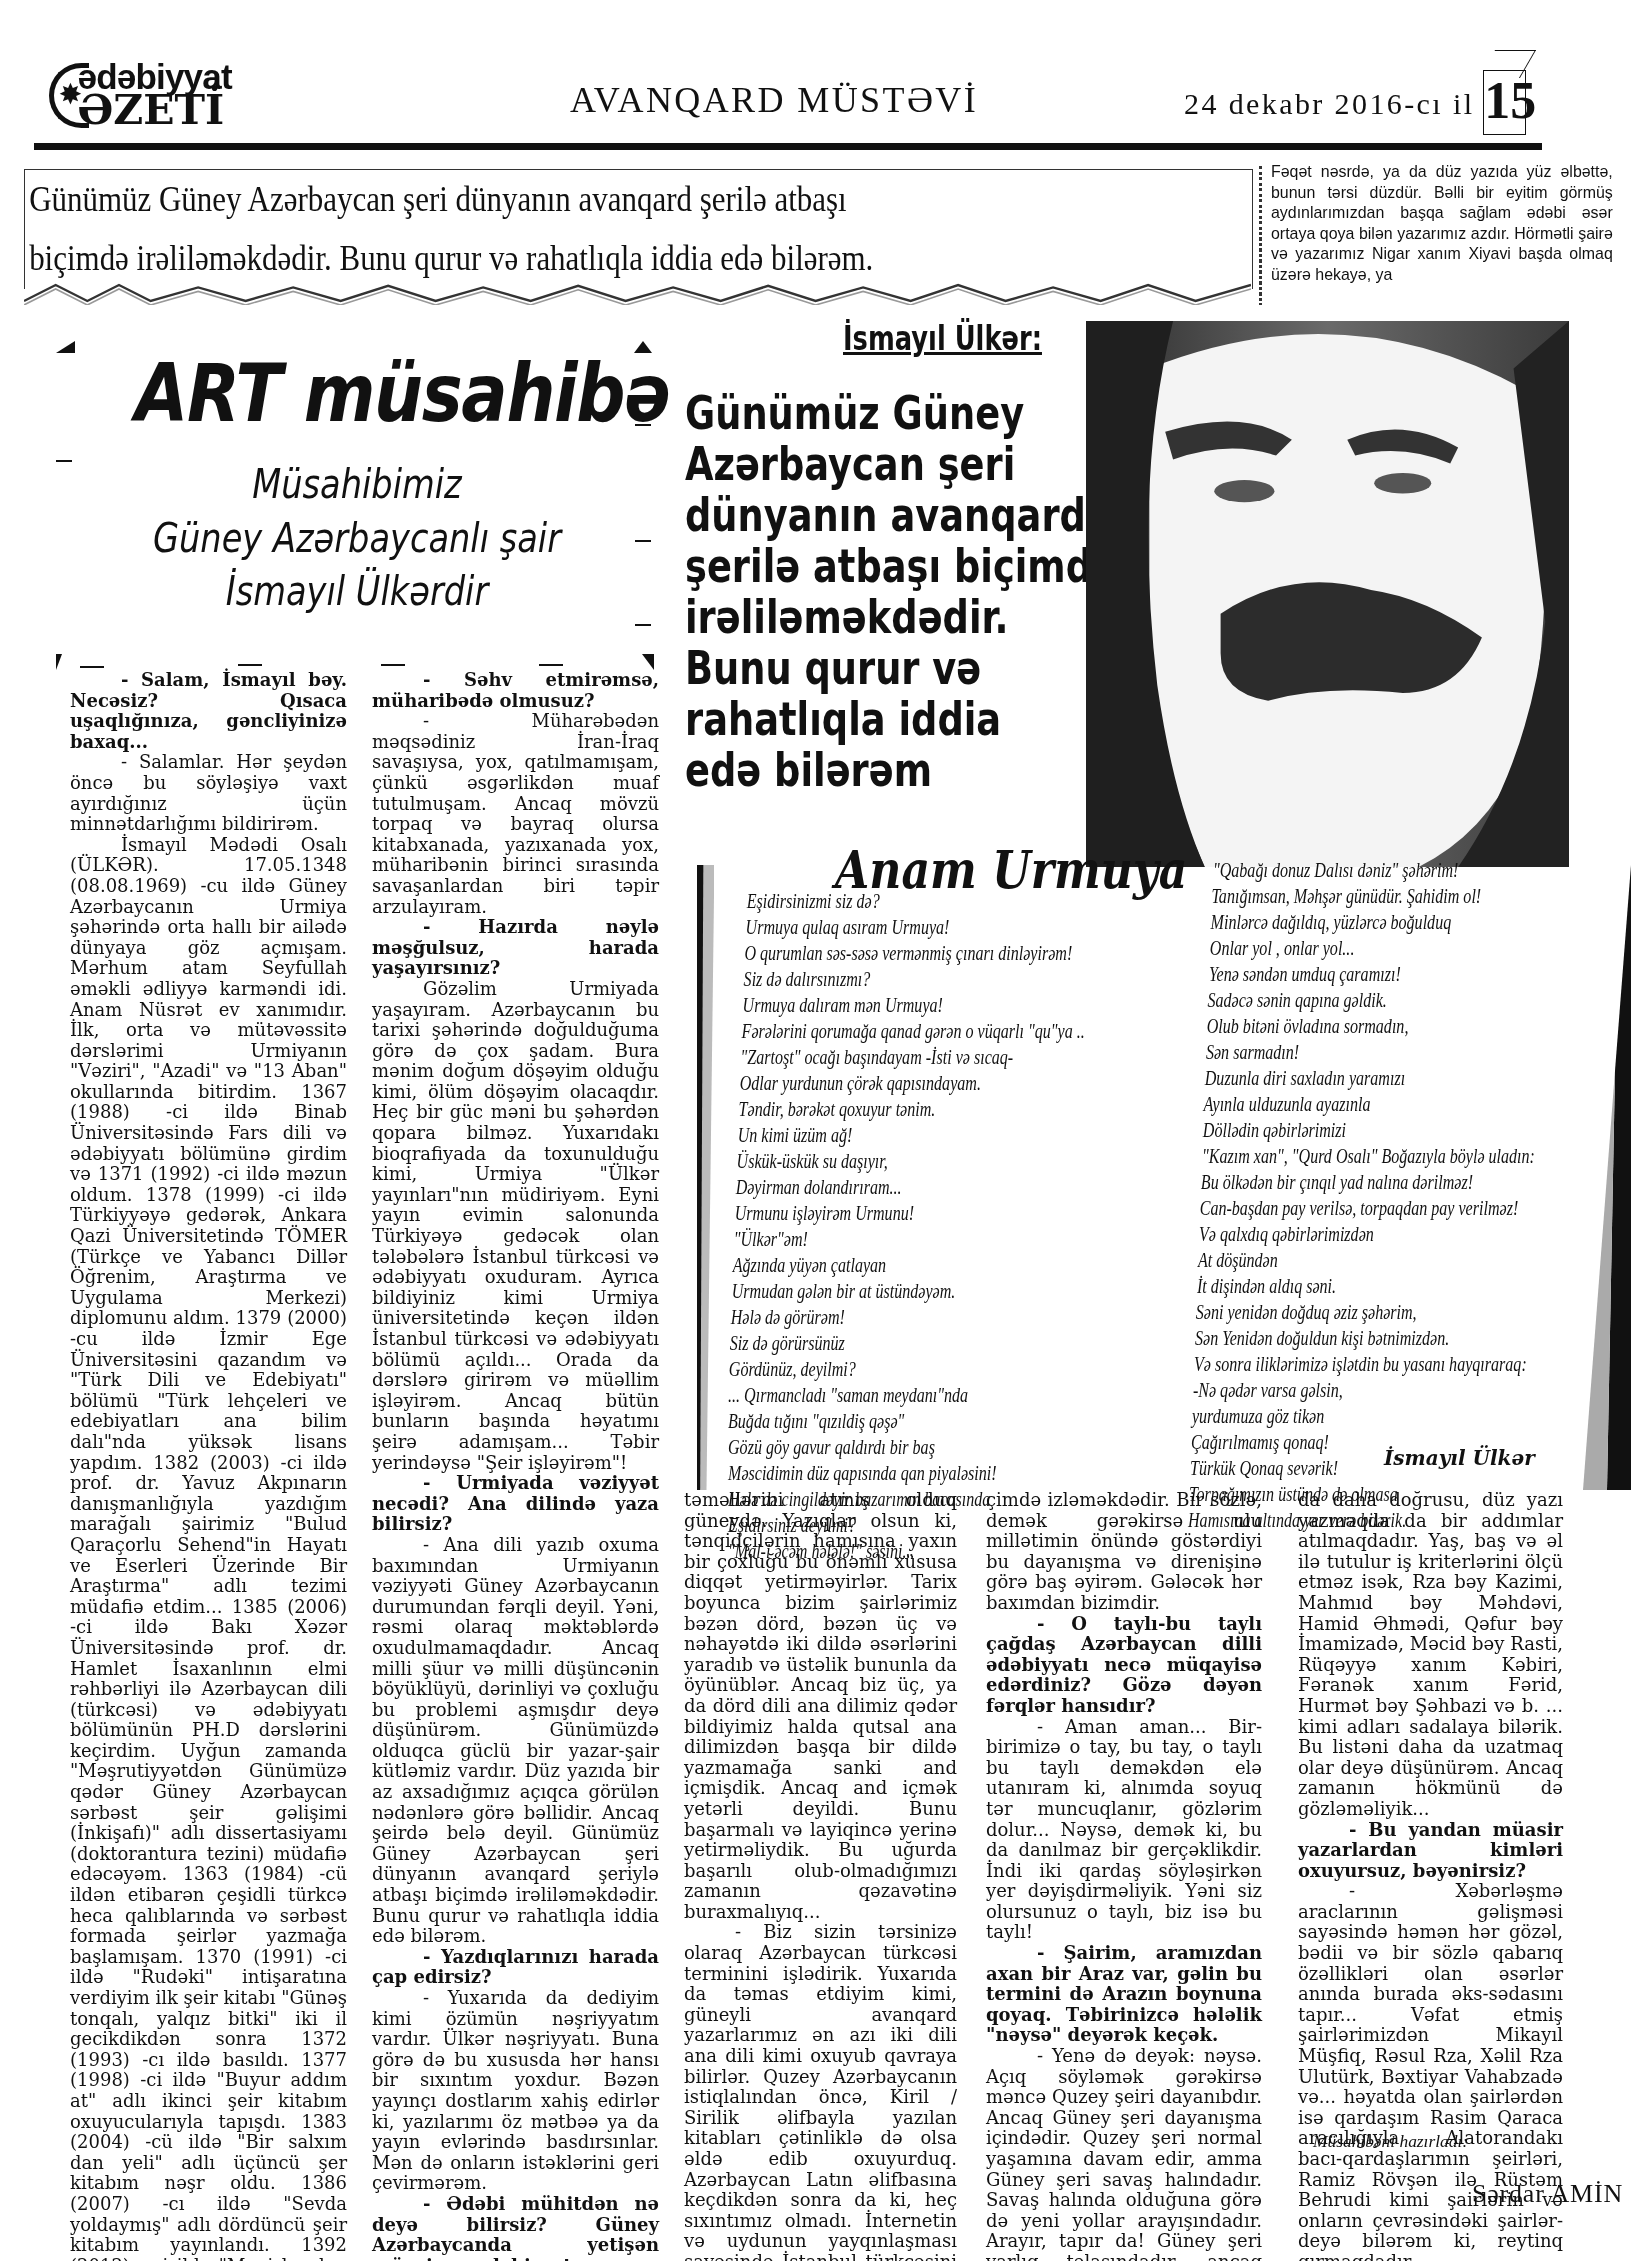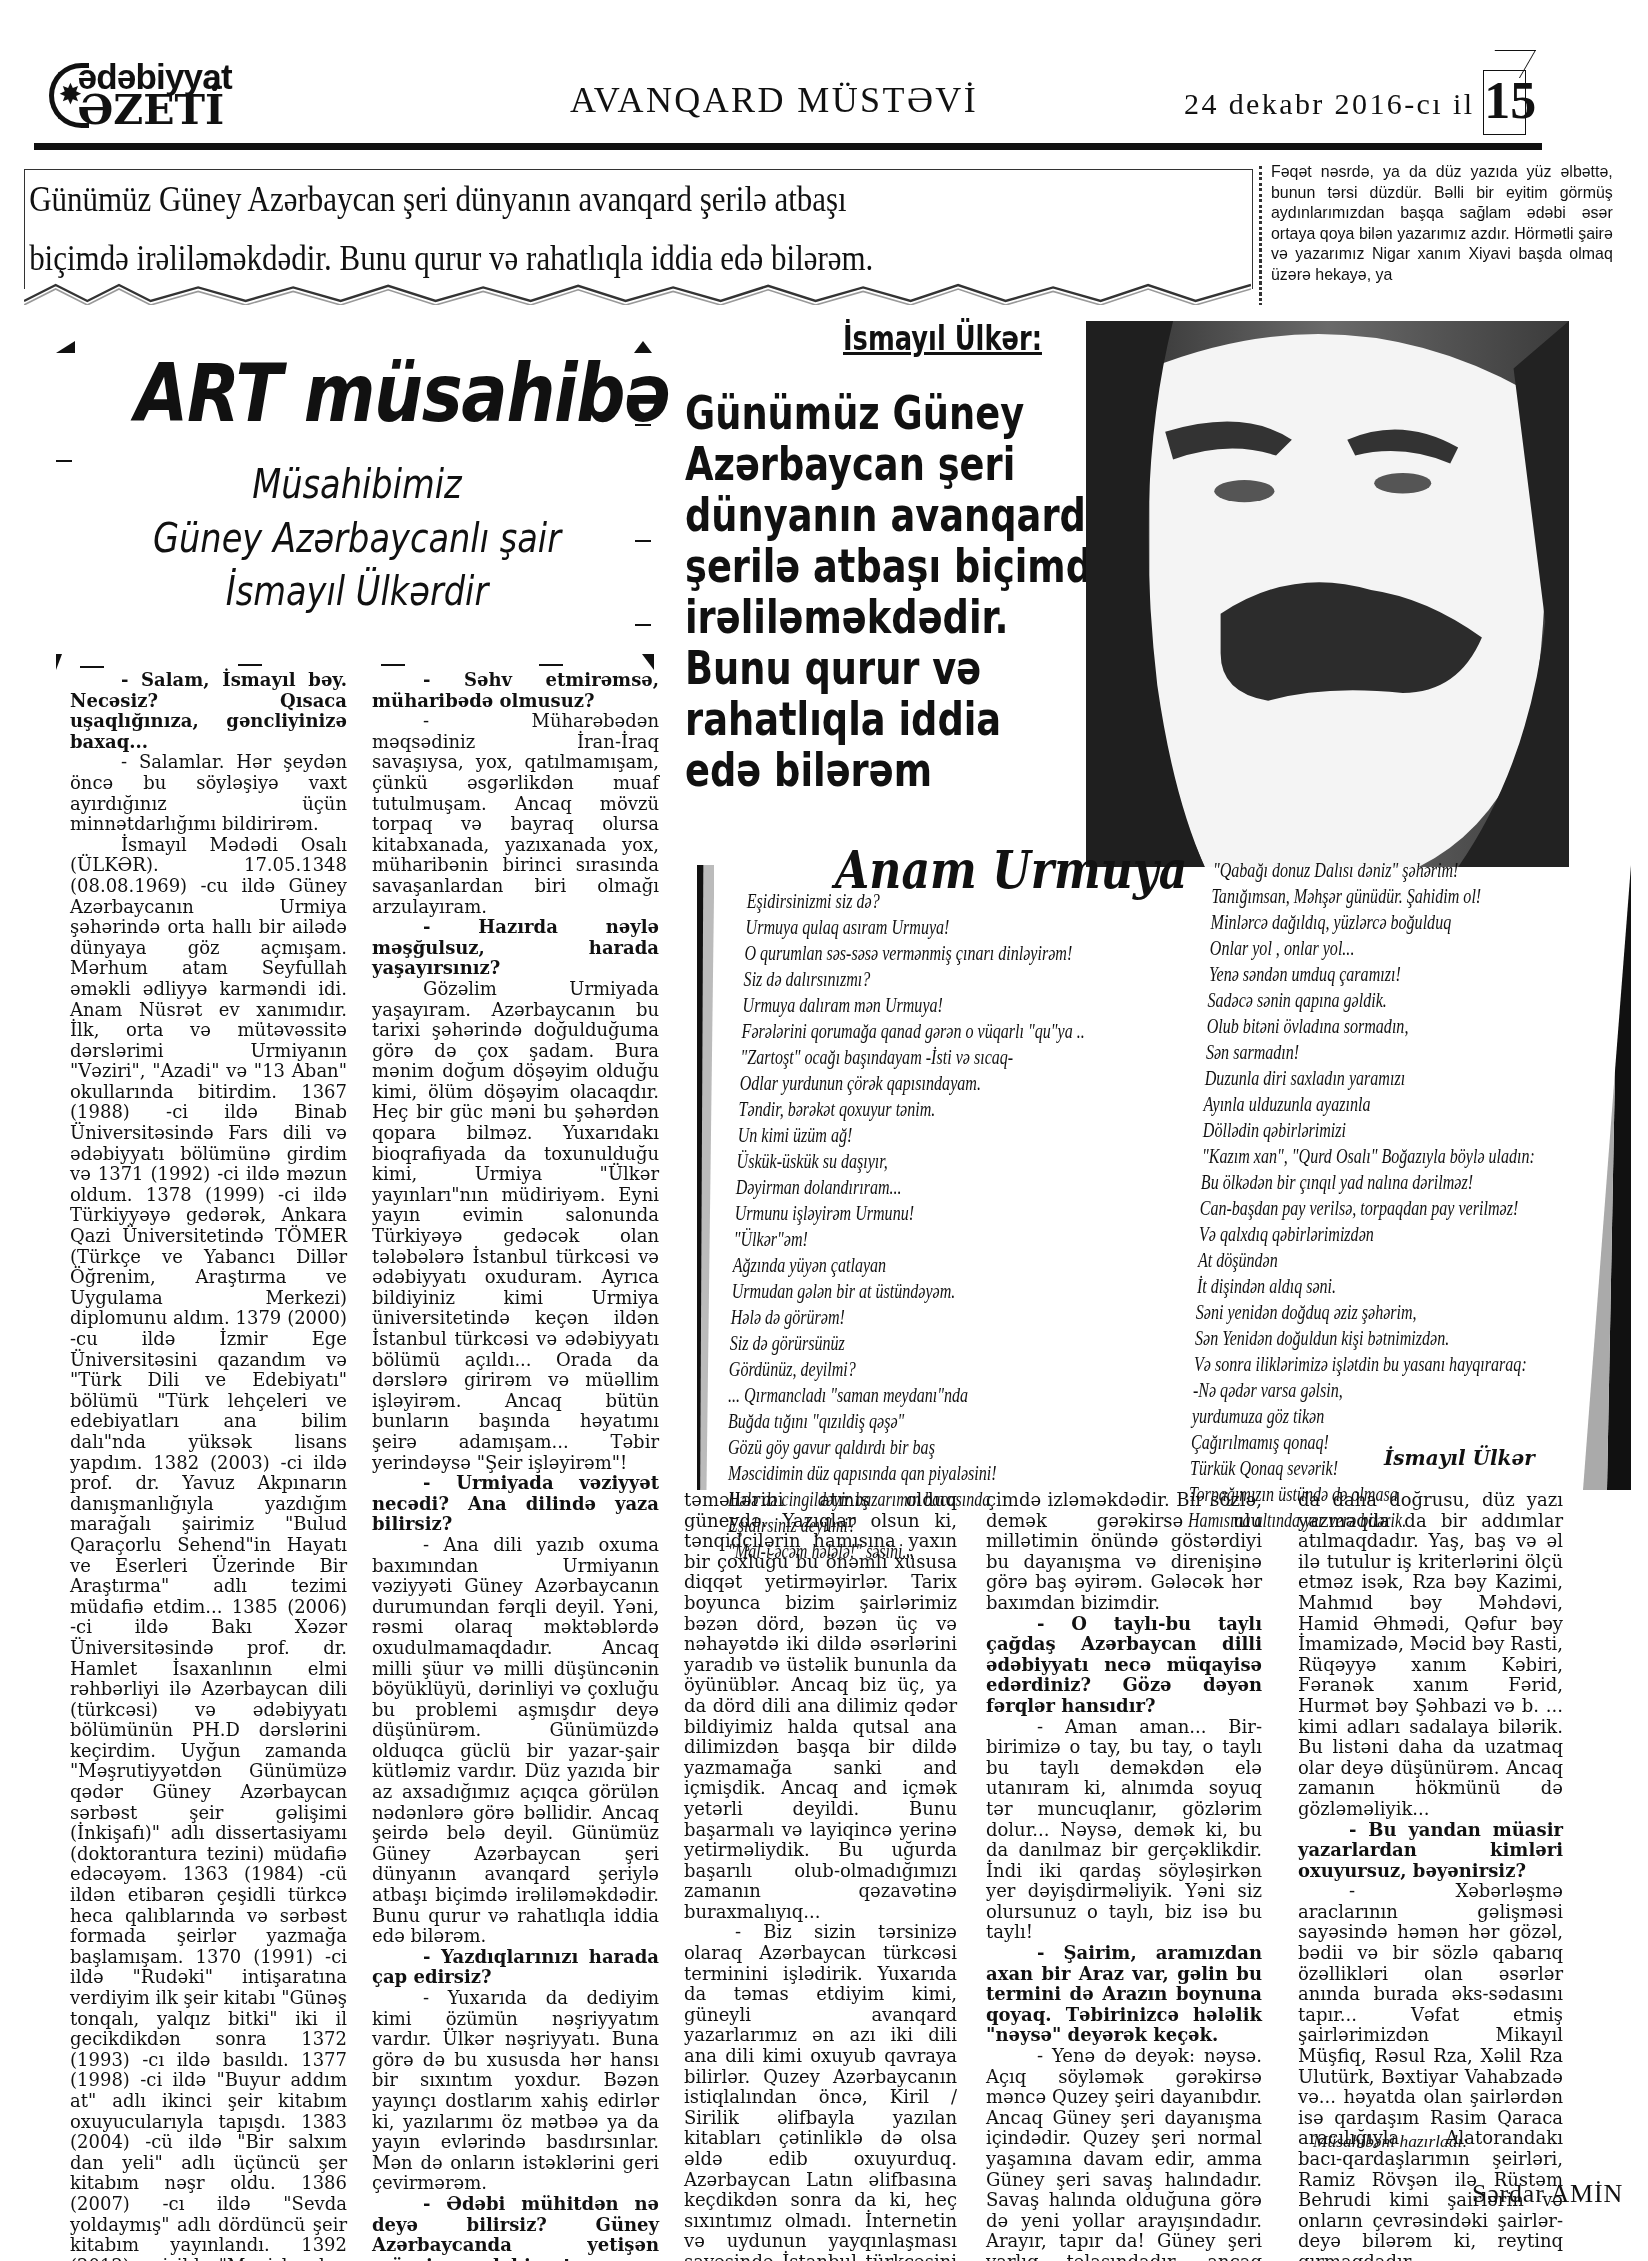--- a/index.html
+++ b/index.html
@@ -219,21 +219,21 @@
   </div>
 <div id="poem-signature" class="abs">İsmayıl Ülkər</div>
 
 <div id="col-1" class="col">
     <p class="q">- Salam, İsmayıl bəy. Necəsiz? Qısaca uşaqlığınıza, gəncliyinizə baxaq...</p>
     <p>- Salamlar. Hər şeydən öncə bu söyləşiyə vaxt ayırdığınız üçün minnətdarlığımı bildirirəm.</p>
     <p>İsmayıl Mədədi Osalı (ÜLKƏR). 17.05.1348 (08.08.1969) -cu ildə Güney Azərbaycanın Urmiya şəhərində orta hallı bir ailədə dünyaya göz açmışam. Mərhum atam Seyfullah əməkli ədliyyə karməndi idi. Anam Nüsrət ev xanımıdır. İlk, orta və mütəvəssitə dərslərimi Urmiyanın "Vəziri", "Azadi" və "13 Aban" okullarında bitirdim. 1367 (1988) -ci ildə Binab Üniversitəsində Fars dili və ədəbiyyatı bölümünə girdim və 1371 (1992) -ci ildə məzun oldum. 1378 (1999) -ci ildə Türkiyyəyə gedərək, Ankara Qazi Üniversitetində TÖMER (Türkçe ve Yabancı Dillər Öğrenim, Araştırma ve Uygulama Merkezi) diplomunu aldım. 1379 (2000) -cu ildə İzmir Ege Üniversitəsini qazandım və "Türk Dili ve Edebiyatı" bölümü "Türk lehçeleri ve edebiyatları ana bilim dalı"nda yüksək lisans yapdım. 1382 (2003) -ci ildə prof. dr. Yavuz Akpınarın danışmanlığıyla yazdığım marağalı şairimiz "Bulud Qaraçorlu Sehend"in Hayatı ve Eserleri Üzerinde Bir Araştırma" adlı tezimi müdafiə etdim... 1385 (2006) -ci ildə Bakı Xəzər Üniversitəsində prof. dr. Hamlet İsaxanlının elmi rəhbərliyi ilə Azərbaycan dili (türkcəsi) və ədəbiyyatı bölümünün PH.D dərslərini keçirdim. Uyğun zamanda "Məşrutiyyətdən Günümüzə qədər Güney Azərbaycan sərbəst şeir gəlişimi (İnkişafı)" adlı dissertasiyamı (doktorantura tezini) müdafiə edəcəyəm. 1363 (1984) -cü ildən etibarən çeşidli türkcə heca qalıblarında və sərbəst formada şeirlər yazmağa başlamışam. 1370 (1991) -ci ildə "Rudəki" intişaratına verdiyim ilk şeir kitabı "Günəş tonqalı, yalqız bitki" iki il gecikdikdən sonra 1372 (1993) -cı ildə basıldı. 1377 (1998) -ci ildə "Buyur addım at" adlı ikinci şeir kitabım oxuyucularıyla tapışdı. 1383 (2004) -cü ildə "Bir salxım dan yeli" adlı üçüncü şer kitabım nəşr oldu. 1386 (2007) -cı ildə "Sevda yoldaymış" adlı dördüncü şeir kitabım yayınlandı. 1392 (2012) - ci ildə "Məni başdan yaradana" adlı şeir kitabım Tehranda yayınlandı. Altıncı şeir toplusu və "Bulud Qaraçorlu Səhəndin həyatı və əsərləri" hazırlanmaqdadır. İndilikdə Urmiyədə İstanbul türkcəsi (TÖMER) və (ALES) dərslərini oxutmaqla məşğulam. Urmiyə Üniversitəsində İstanbul türkcəsi və ədəbiyyatı bölümünün öyrətim üyəsiyəm və eyni üniversitetdə müəllim işləyirəm.</p>
   </div>
 <div id="col-2" class="col">
     <p class="q">- Səhv etmirəmsə, müharibədə olmusuz?</p>
-    <p>- Müharəbədən məqsədiniz İran-İraq savaşıysa, yox, qatılmamışam, çünkü əsgərlikdən muaf tutulmuşam. Ancaq mövzü torpaq və bayraq olursa kitabxanada, yazıxanada yox, müharibənin birinci sırasında savaşanlardan biri olmağı arzulayıram.</p>
+    <p>- Müharəbədən məqsədiniz İran-İraq savaşıysa, yox, qatılmamışam, çünkü əsgərlikdən muaf tutulmuşam. Ancaq mövzü torpaq və bayraq olursa kitabxanada, yazıxanada yox, müharibənin birinci sırasında savaşanlardan biri təpir arzulayıram.</p>
     <p class="q">- Hazırda nəylə məşğulsuz, harada yaşayırsınız?</p>
     <p>Gözəlim Urmiyada yaşayıram. Azərbaycanın bu tarixi şəhərində doğulduğuma görə də çox şadam. Bura mənim doğum döşəyim olduğu kimi, ölüm döşəyim olacaqdır. Heç bir güc məni bu şəhərdən qopara bilməz. Yuxarıdakı bioqrafiyada da toxunulduğu kimi, Urmiya "Ülkər yayınları"nın müdiriyəm. Eyni yayın evimin salonunda Türkiyəyə gedəcək olan tələbələrə İstanbul türkcəsi və ədəbiyyatı oxuduram. Ayrıca bildiyiniz kimi Urmiya üniversitetində keçən ildən İstanbul türkcəsi və ədəbiyyatı bölümü açıldı... Orada da dərslərə girirəm və müəllim işləyirəm. Ancaq bütün bunların başında həyatımı şeirə adamışam... Təbir yerindəysə "Şeir işləyirəm"!</p>
     <p class="q">- Urmiyada vəziyyət necədi? Ana dilində yaza bilirsiz?</p>
     <p>- Ana dili yazıb oxuma baxımından Urmiyanın vəziyyəti Güney Azərbaycanın durumundan fərqli deyil. Yəni, rəsmi olaraq məktəblərdə oxudulmamaqdadır. Ancaq milli şüur və milli düşüncənin böyüklüyü, dərinliyi və çoxluğu bu problemi aşmışdır deyə düşünürəm. Günümüzdə olduqca güclü bir yazar-şair kütləmiz vardır. Düz yazıda bir az axsadığımız açıqca görülən nədənlərə görə bəllidir. Ancaq şeirdə belə deyil. Günümüz Güney Azərbaycan şeri dünyanın avanqard şeriylə atbaşı biçimdə irəliləməkdədir. Bunu qurur və rahatlıqla iddia edə bilərəm.</p>
     <p class="q">- Yazdıqlarınızı harada çap edirsiz?</p>
     <p>- Yuxarıda da dediyim kimi özümün nəşriyyatım vardır. Ülkər nəşriyyatı. Buna görə də bu xususda hər hansı bir sıxıntım yoxdur. Bəzən yayınçı dostlarım xahiş edirlər ki, yazılarımı öz mətbəə ya da yayın evlərində basdırsınlar. Mən də onların istəklərini geri çevirmərəm.</p>
     <p class="q">- Ədəbi mühitdən nə deyə bilirsiz? Güney Azərbaycanda yetişən müasir ədəbiyyatı necə qiymətləndirmək olar? Ana xətt nədir?</p>
   </div>
 <div id="col-3" class="col">
     <p class=" noindent">təməllərini atmış olduq güneydə. Yazıqlar olsun ki, tənqidçilərin hamısına yaxın bir çoxluğu bu önəmli xüsusa diqqət yetirməyirlər. Tarix boyunca bizim şairlərimiz bəzən dörd, bəzən üç və nəhayətdə iki dildə əsərlərini yaradıb və üstəlik bununla da öyünüblər. Ancaq biz üç, ya da dörd dili ana dilimiz qədər bildiyimiz halda qutsal ana dilimizdən başqa bir dildə yazmamağa sanki and içmişdik. Ancaq and içmək yetərli deyildi. Bunu başarmalı və layiqincə yerinə yetirməliydik. Bu uğurda başarılı olub-olmadığımızı zamanın qəzavətinə buraxmalıyıq...</p>

